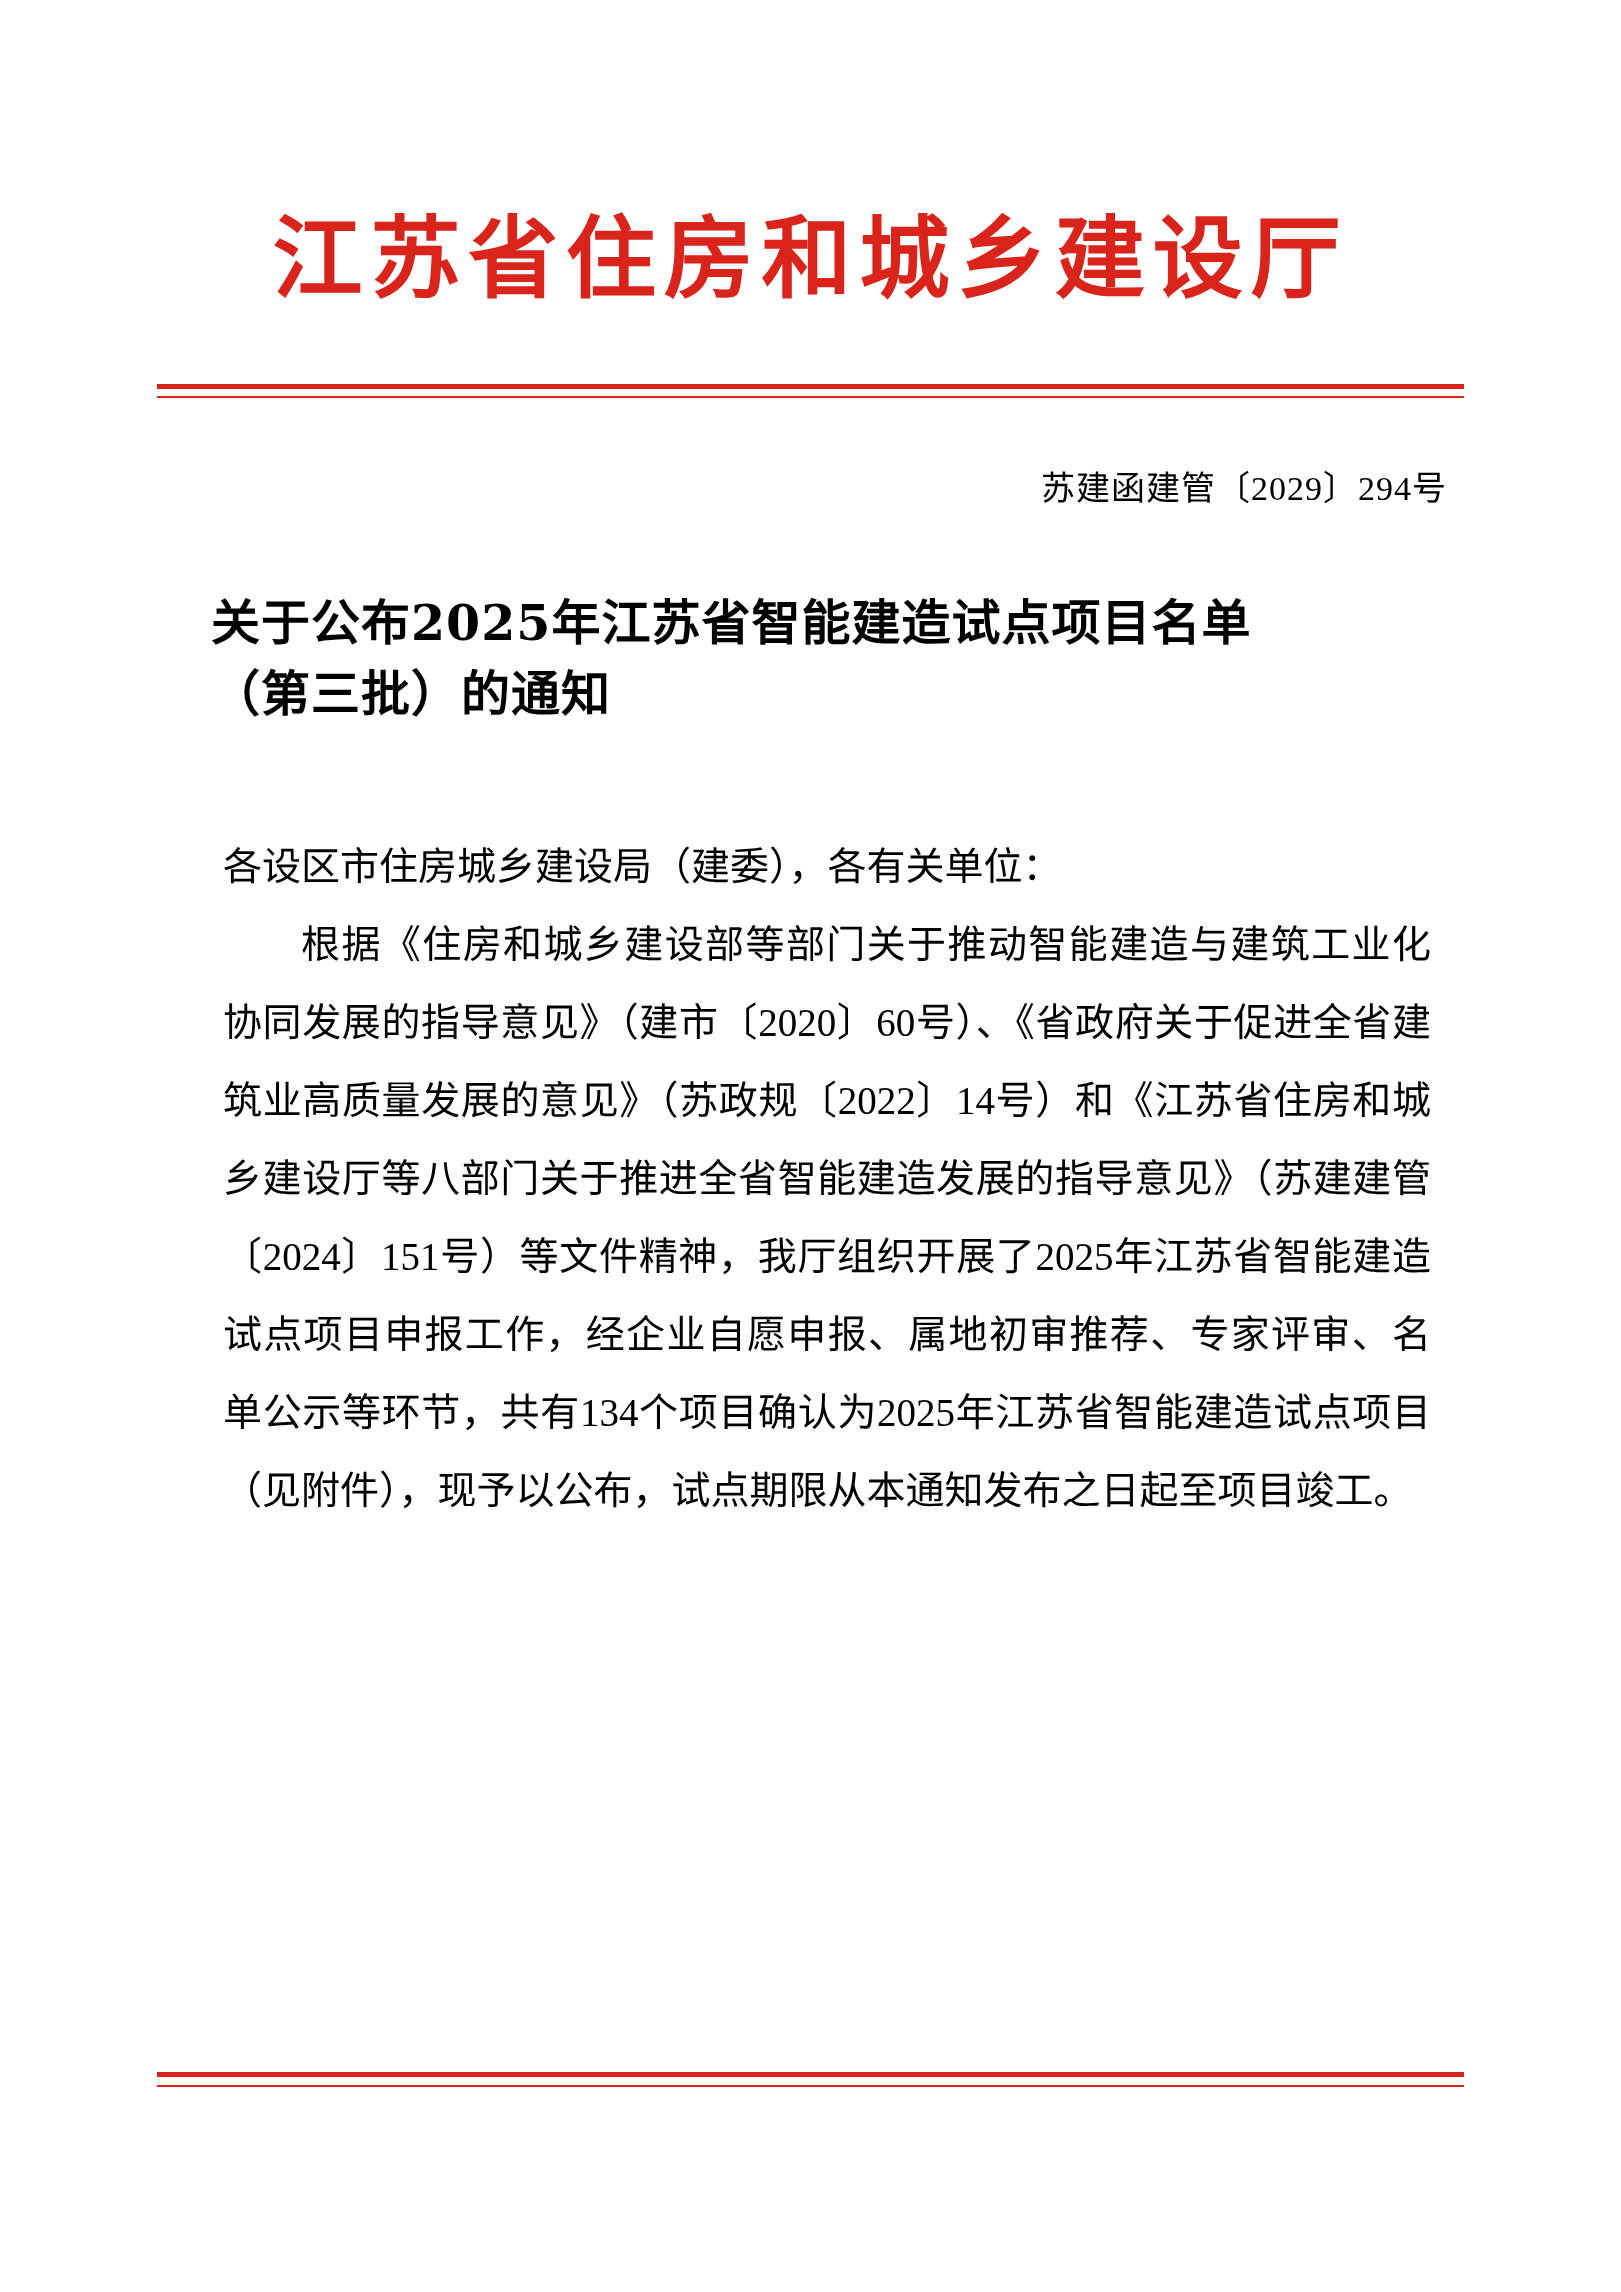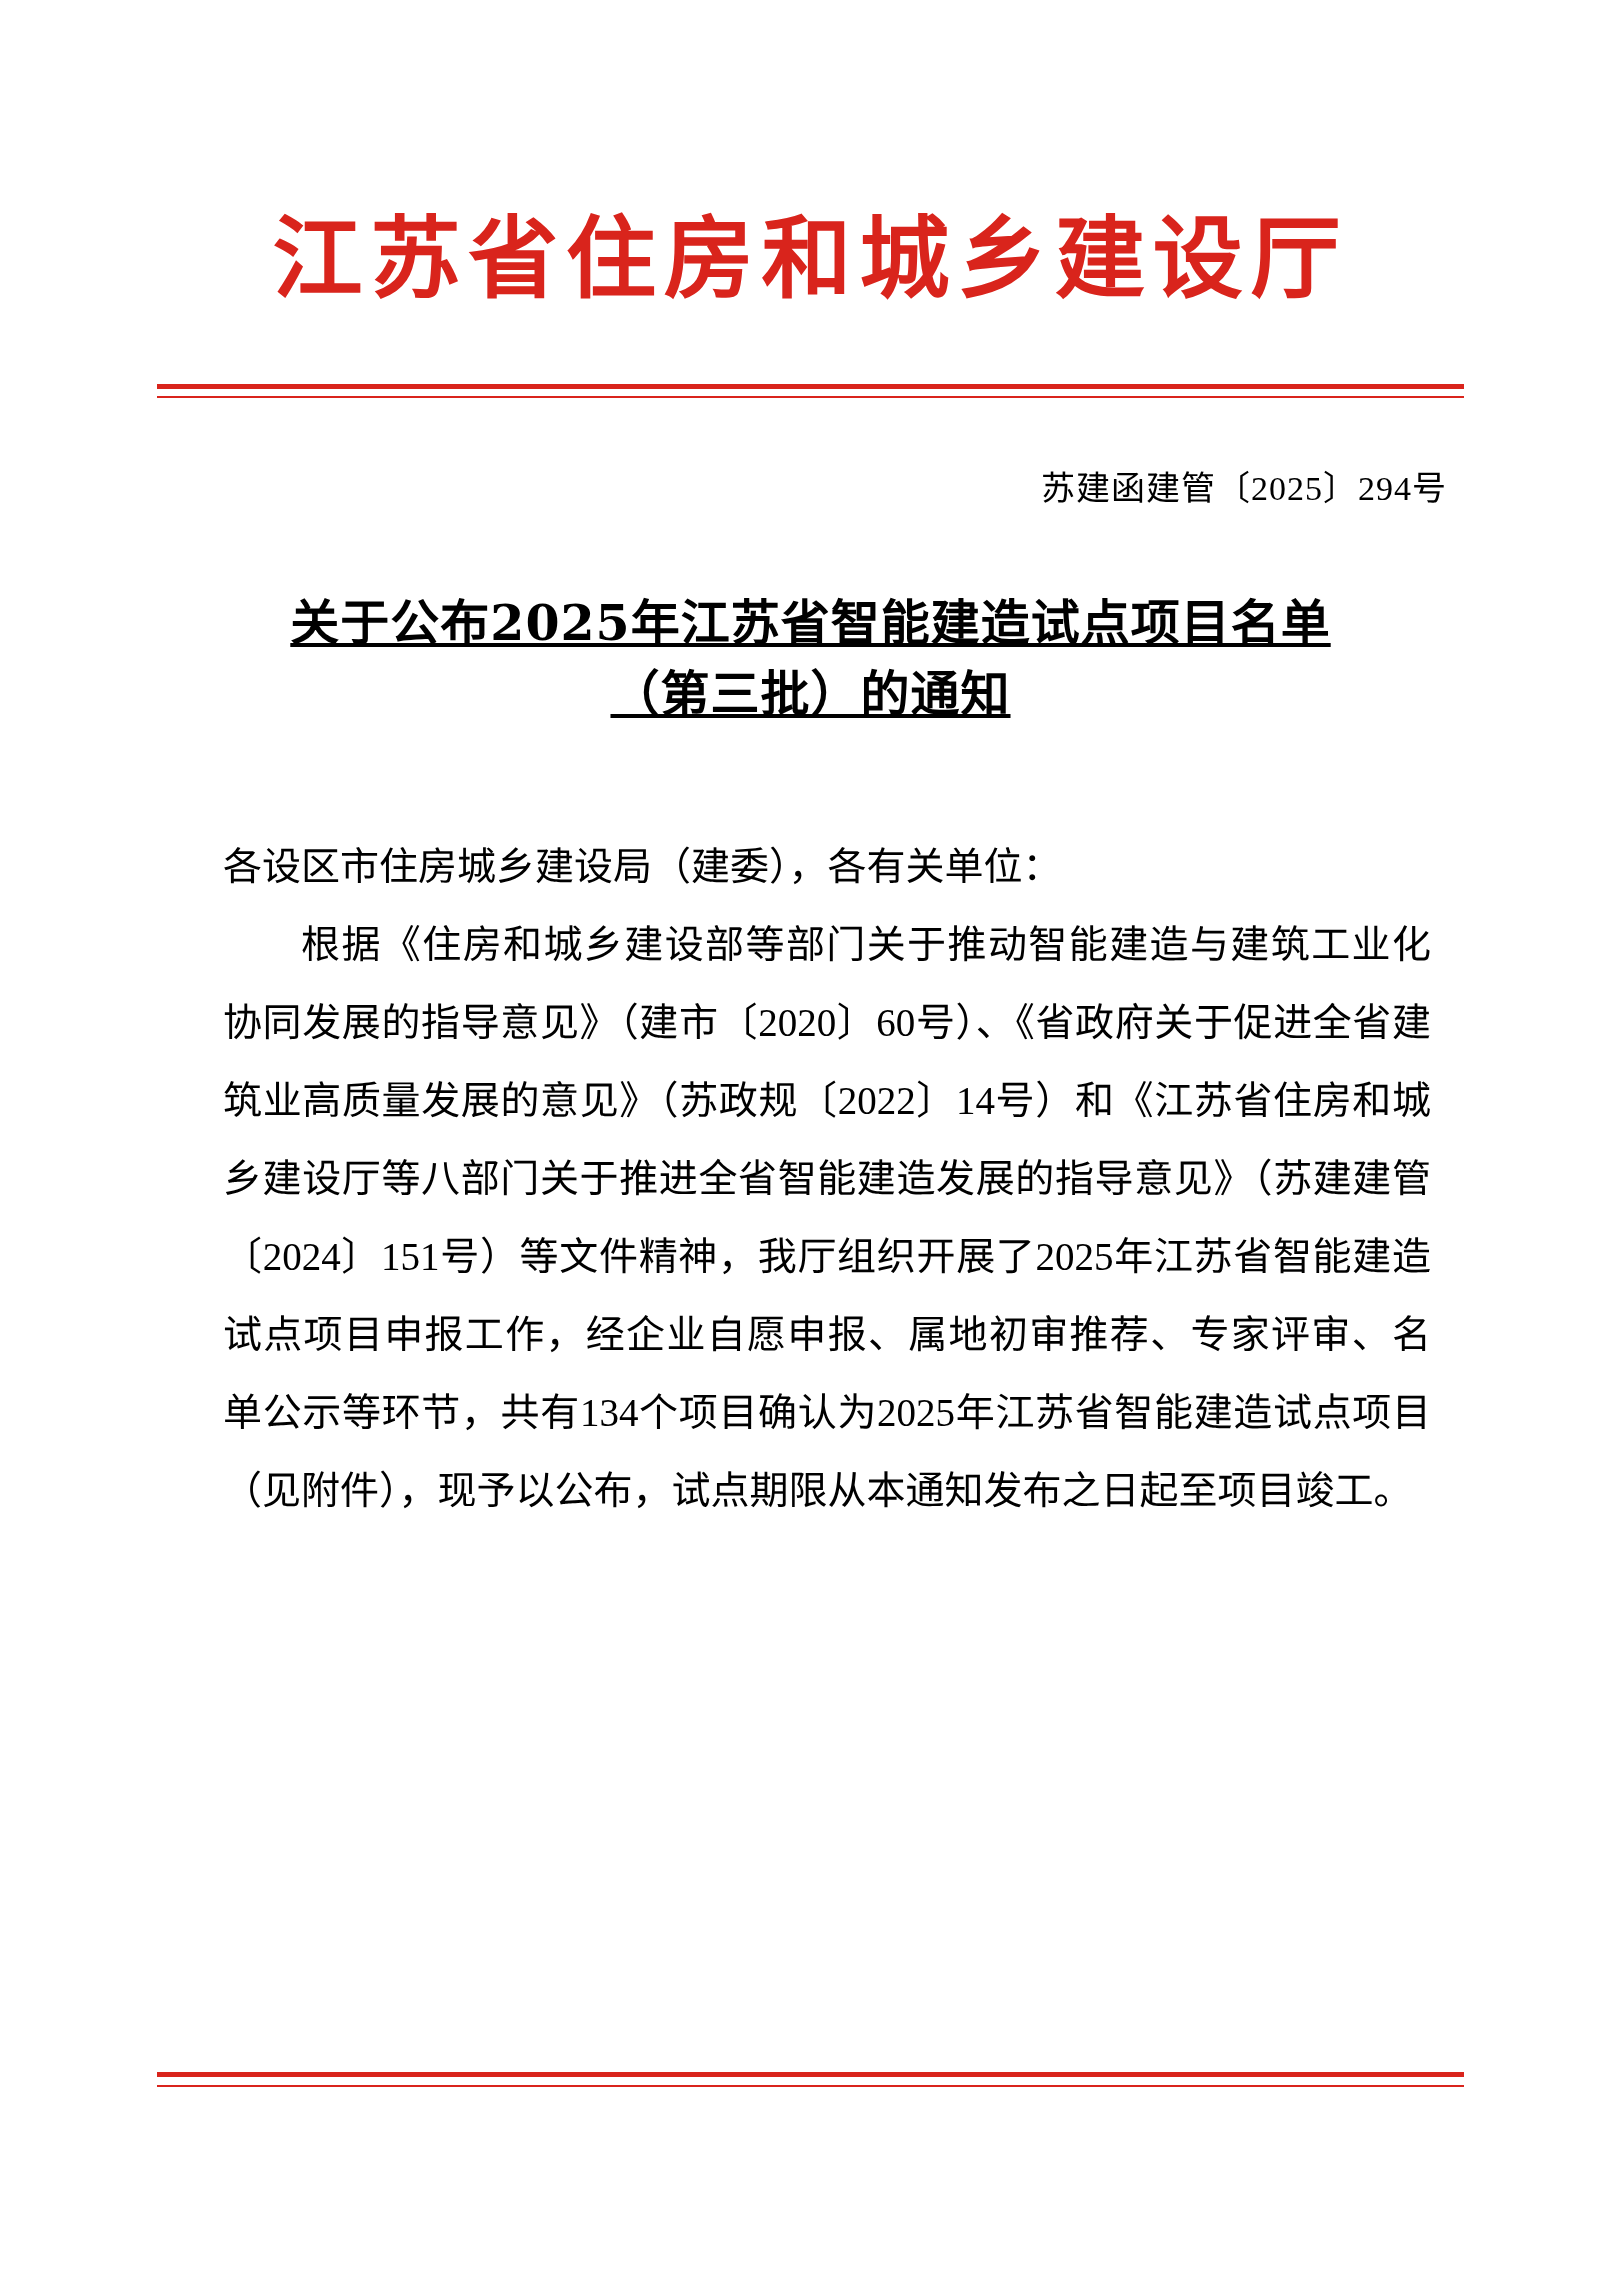--- a/index.html
+++ b/index.html
@@ -65,27 +65,26 @@
     letter-spacing: 1px;
     font-family: "Liberation Serif", "DejaVu Serif", serif;
   }
 
   
   .doc-title {
     position: absolute;
     top: 588px;
     left: 211px;
     right: 211px;
-    text-align: center;
+    text-align: left;
     font-family: "DejaVu Serif", "Liberation Serif", serif;
     font-weight: bold;
     font-size: 49px;
     line-height: 1.45;
     letter-spacing: 1px;
-    text-decoration: underline;
   }
   .doc-title .line2 { display: block; }
 
   
   .body-area {
     position: absolute;
     top: 828px;
     left: 211px;
     width: 1208px;
     margin-left: 12px;
@@ -109,21 +108,21 @@
 
 <div class="page">
 
   <div class="letterhead">
     <div class="letterhead-title">江苏省住房和城乡建设厅</div>
   </div>
 
   <div class="rule-thick top-rule-thick"></div>
   <div class="rule-thin top-rule-thin"></div>
 
-  <div class="doc-number">苏建函建管〔2025〕294号</div>
+  <div class="doc-number">苏建函建管〔2029〕294号</div>
 
   <div class="doc-title">
     <span>关于公布2025年江苏省智能建造试点项目名单</span>
     <span class="line2">（第三批）的通知</span>
   </div>
 
   <div class="body-area">
     <p class="para">各设区市住房城乡建设局（建委），各有关单位：</p>
     <p class="para indent">根据《住房和城乡建设部等部门关于推动智能建造与建筑工业化协同发展的指导意见》（建市〔2020〕60号）、《省政府关于促进全省建筑业高质量发展的意见》（苏政规〔2022〕14号）和《江苏省住房和城乡建设厅等八部门关于推进全省智能建造发展的指导意见》（苏建建管〔2024〕151号）等文件精神，我厅组织开展了2025年江苏省智能建造试点项目申报工作，经企业自愿申报、属地初审推荐、专家评审、名单公示等环节，共有134个项目确认为2025年江苏省智能建造试点项目（见附件），现予以公布，试点期限从本通知发布之日起至项目竣工。</p>
   </div>

